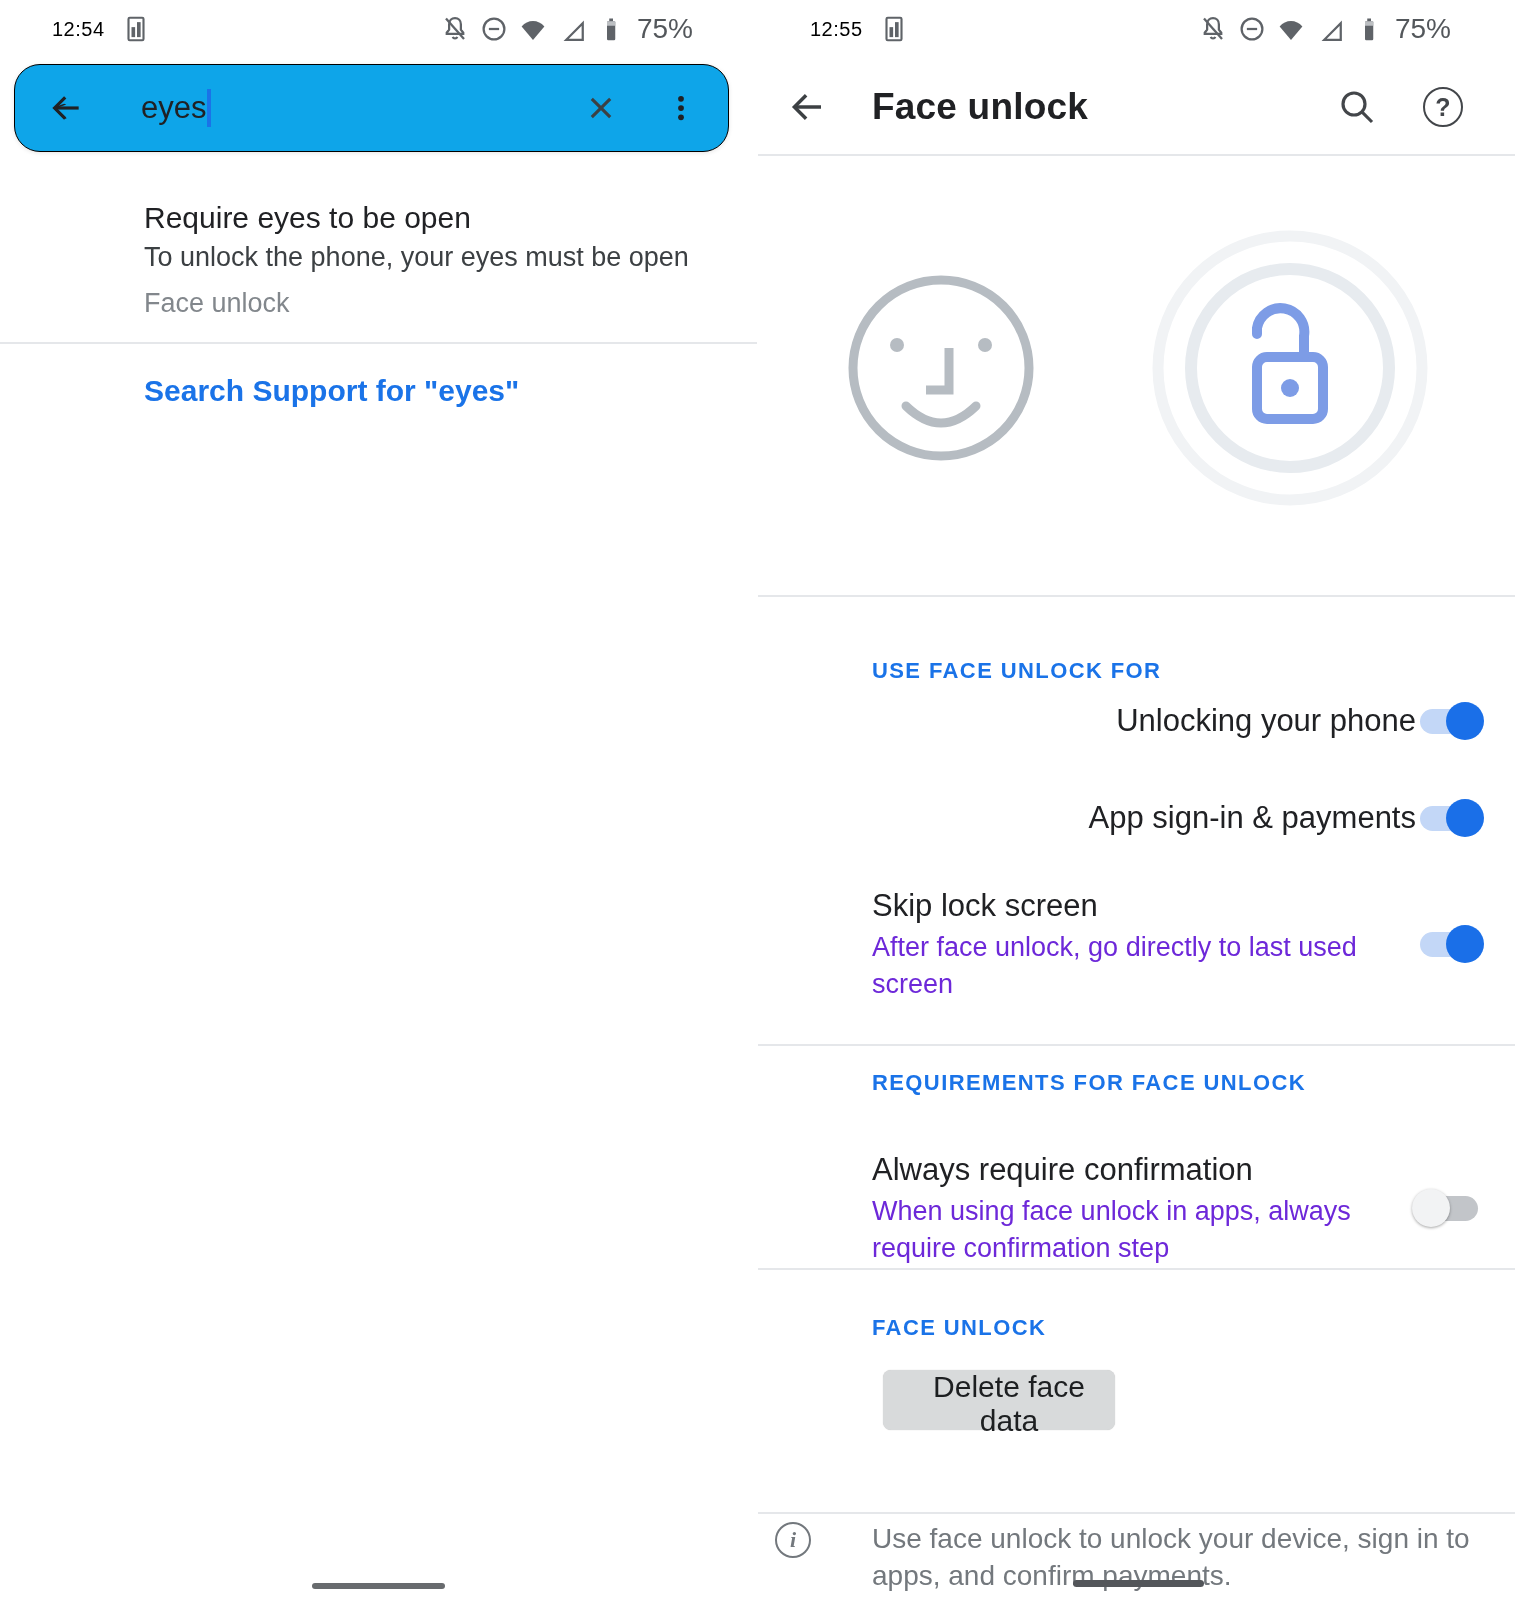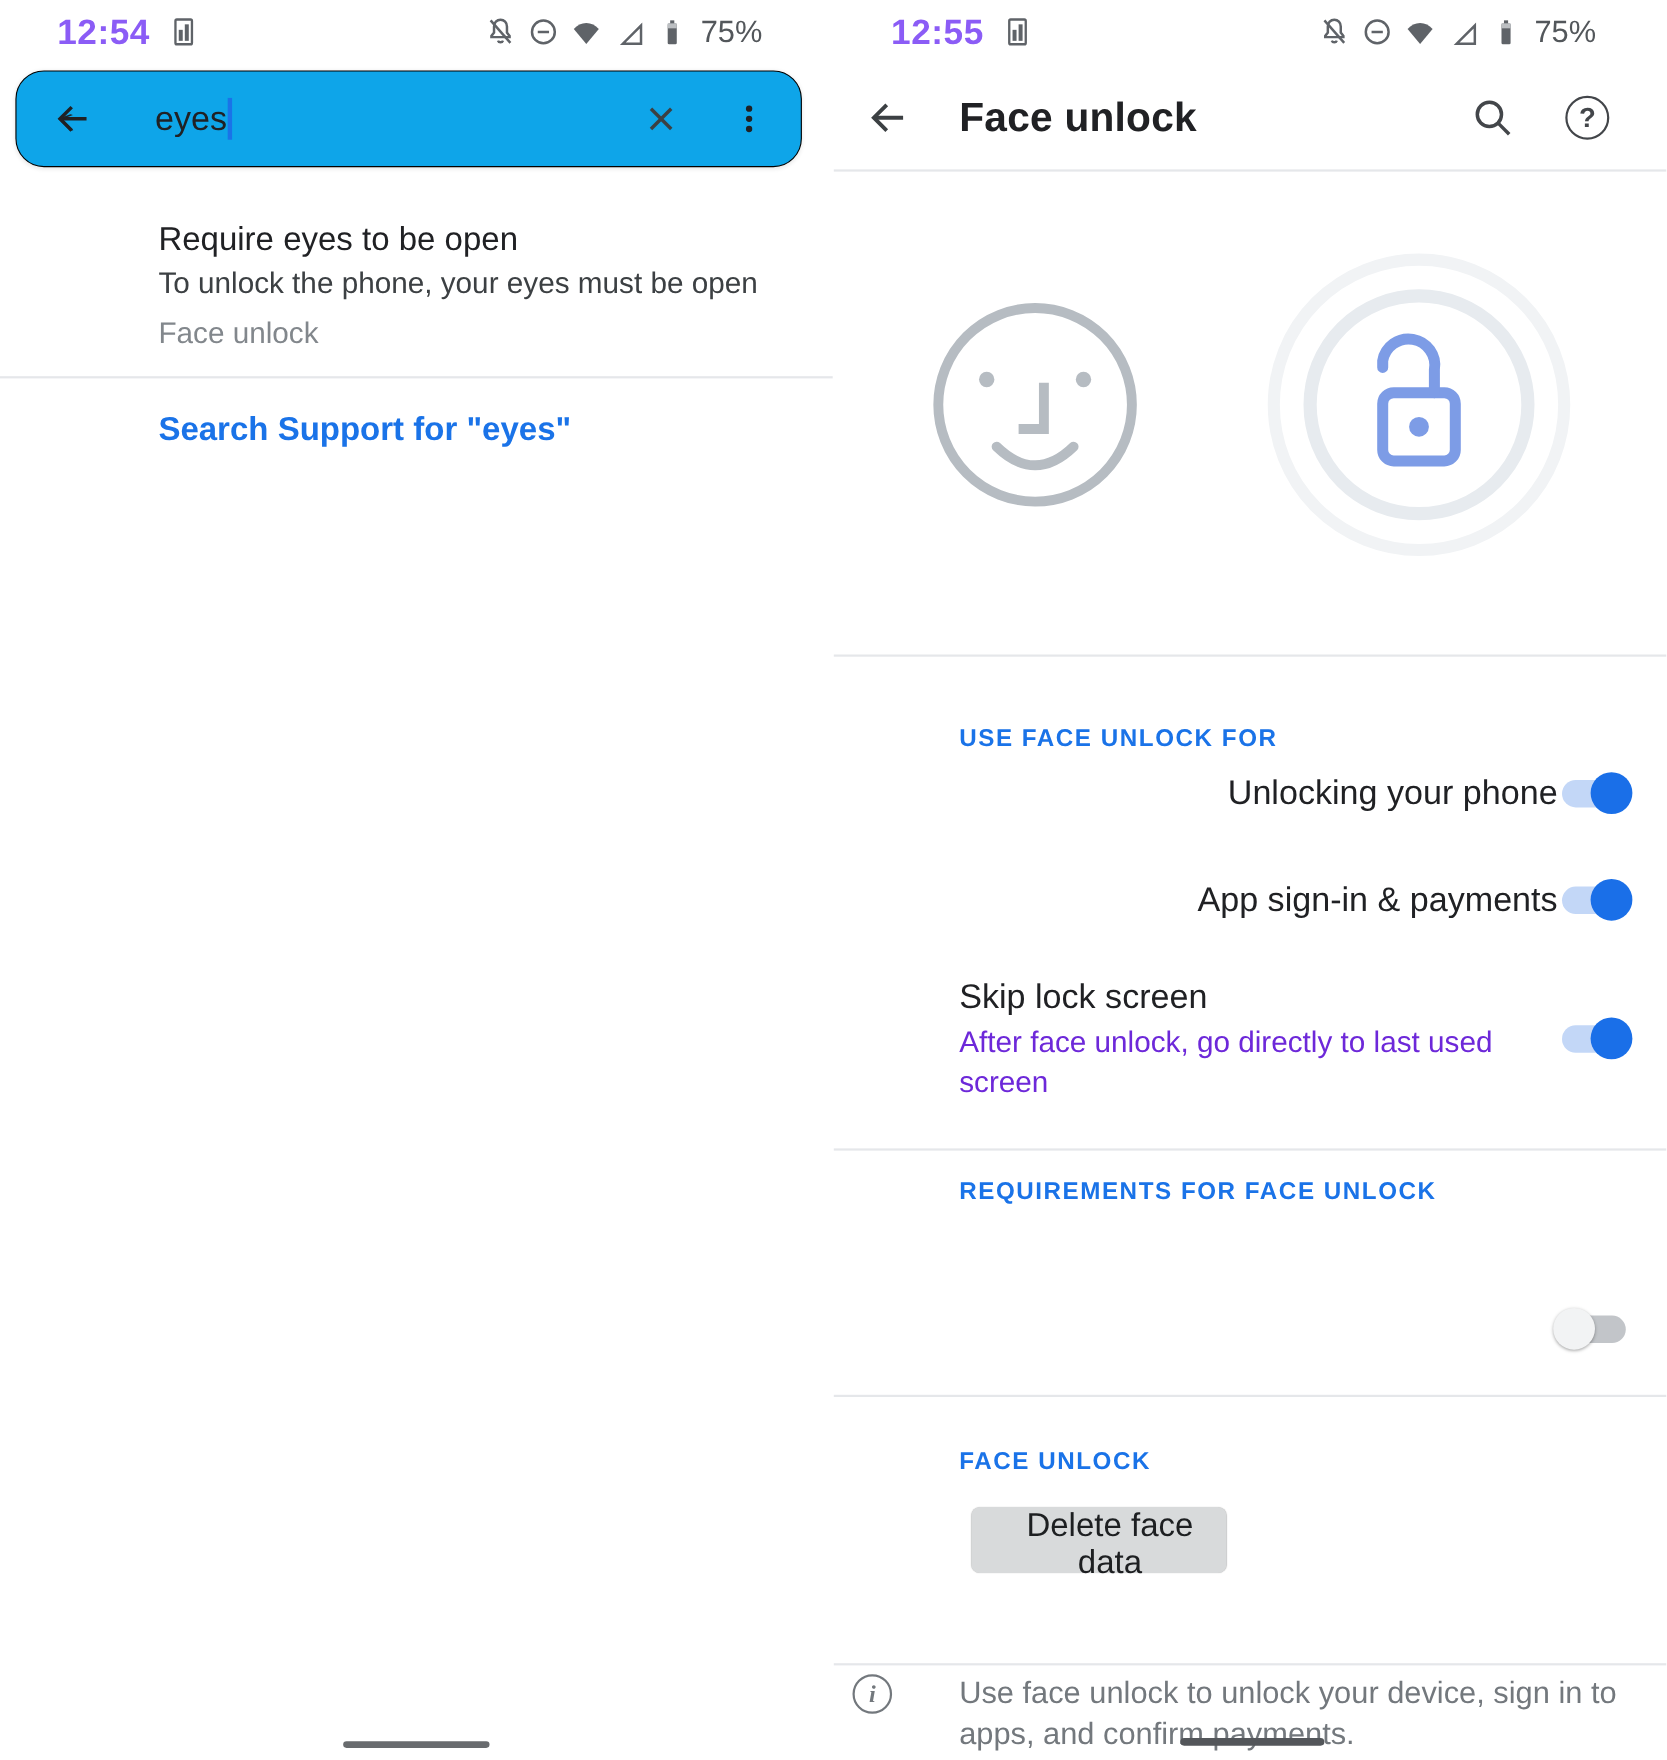--- a/index.html
+++ b/index.html
@@ -5,21 +5,21 @@
   * { margin:0; padding:0; box-sizing:border-box; }
   body { font-family:"Liberation Sans", sans-serif; background:#fff; }
   .canvas { position:relative; width:1515px; height:1600px; background:#ffffff; overflow:hidden; }
   .screen { position:absolute; top:0; height:1600px; width:757px; background:#fff; }
   .screen.left  { left:0; }
   .screen.right { left:758px; }
 
   
   .status-bar { position:absolute; top:8px; left:0; right:0; height:42px;
                 display:flex; align-items:center; padding:0 64px 0 52px; color:#5f6368; }
-  .sb-time { font-size:32px; color:#8b5cf6; letter-spacing:.5px;font-weight:bold; }
+  .sb-time { font-size:20px; color:#000000; letter-spacing:.5px; }
   .sb-app  { width:30px; height:30px; margin-left:16px; }
   .sb-right { margin-left:auto; display:flex; align-items:center; gap:9px; }
   .sb-right svg { width:30px; height:30px; }
   .sb-batt { font-size:28px; color:#53575b; margin-left:2px; }
 
   
   .search-bar { position:absolute; left:14px; top:64px; width:715px; height:88px;
                 background:#0ea5e9; border:1px solid #000000; border-radius:26px;
                 box-shadow:0 1px 4px rgba(0,0,0,.10); display:flex; align-items:center;
                 padding:0 32px; }
@@ -276,20 +276,24 @@
         <span class="track"></span>
         <span class="thumb"></span>
       </div>
     </div>
 
     <div class="divider d-use"></div>
 
     <div class="sec-heading h-req">REQUIREMENTS FOR FACE UNLOCK</div>
 
     <div class="setting-row r4">
+      <div class="row-text">
+        <div class="row-title">Always require confirmation</div>
+        <div class="row-sub">When using face unlock in apps, always require confirmation step</div>
+      </div>
       <div class="toggle off">
         <span class="track"></span>
         <span class="thumb"></span>
       </div>
     </div>
 
     <div class="divider d-req"></div>
 
     <div class="sec-heading h-face">FACE UNLOCK</div>
 

